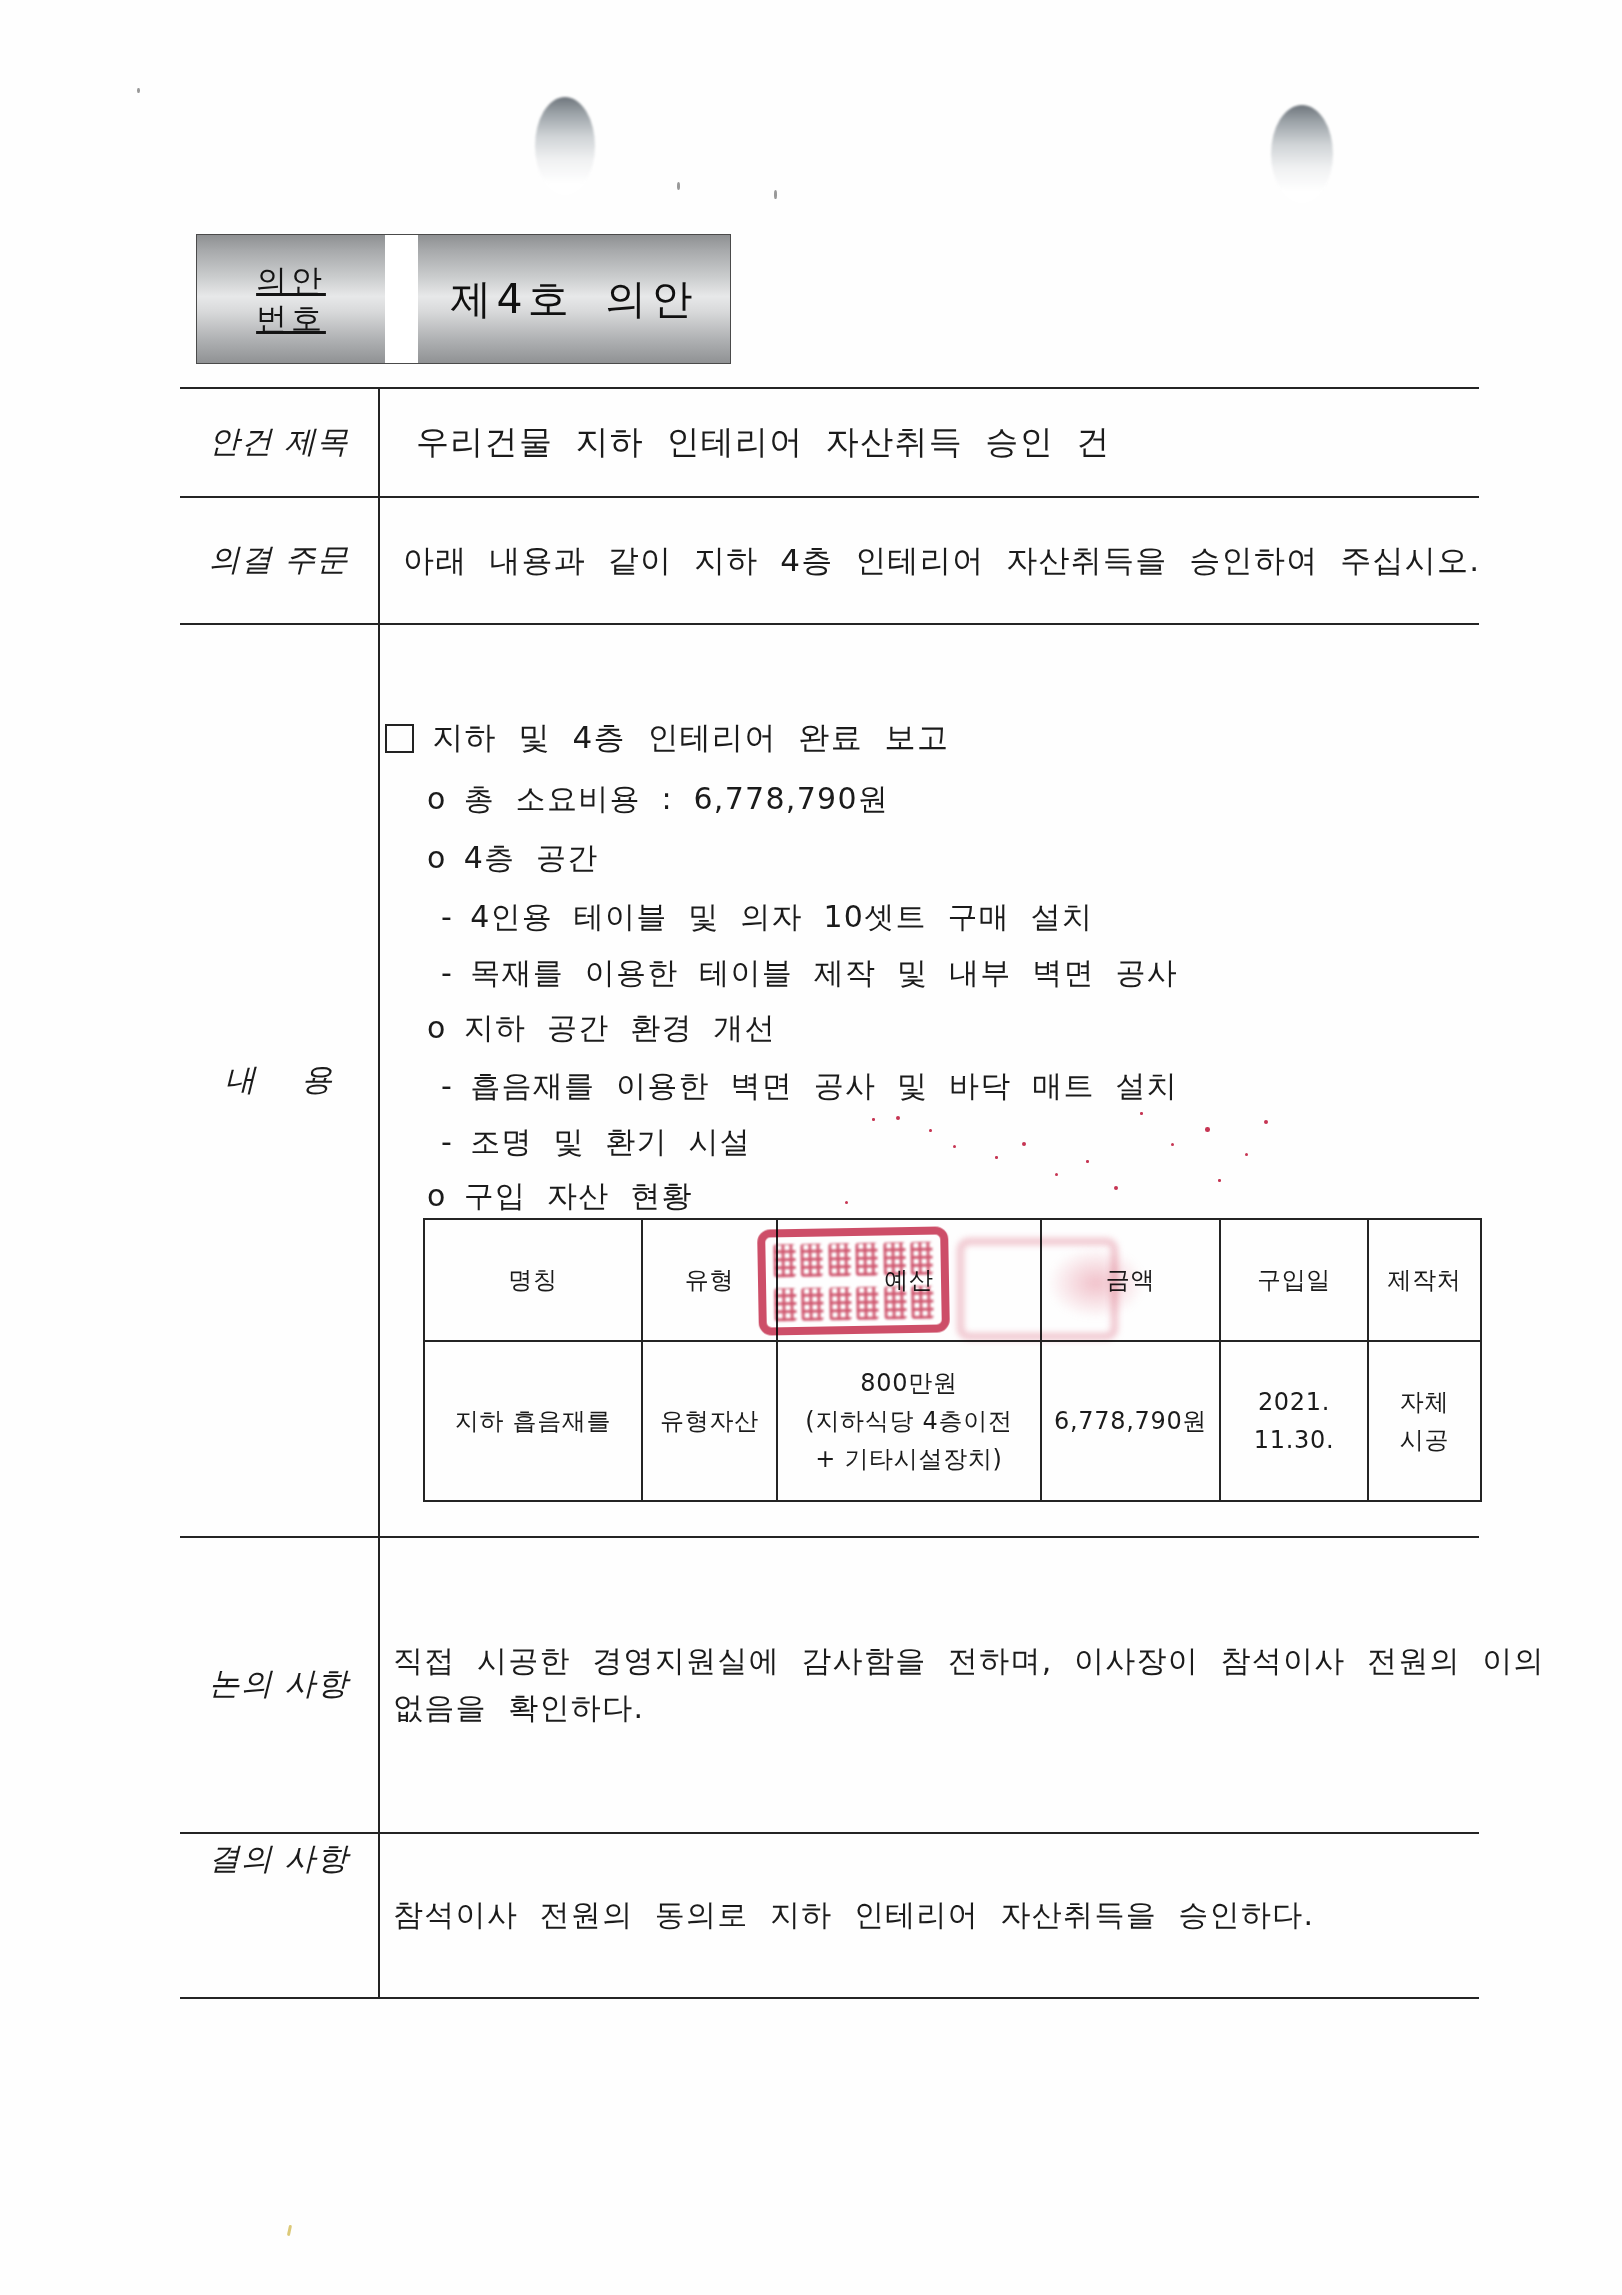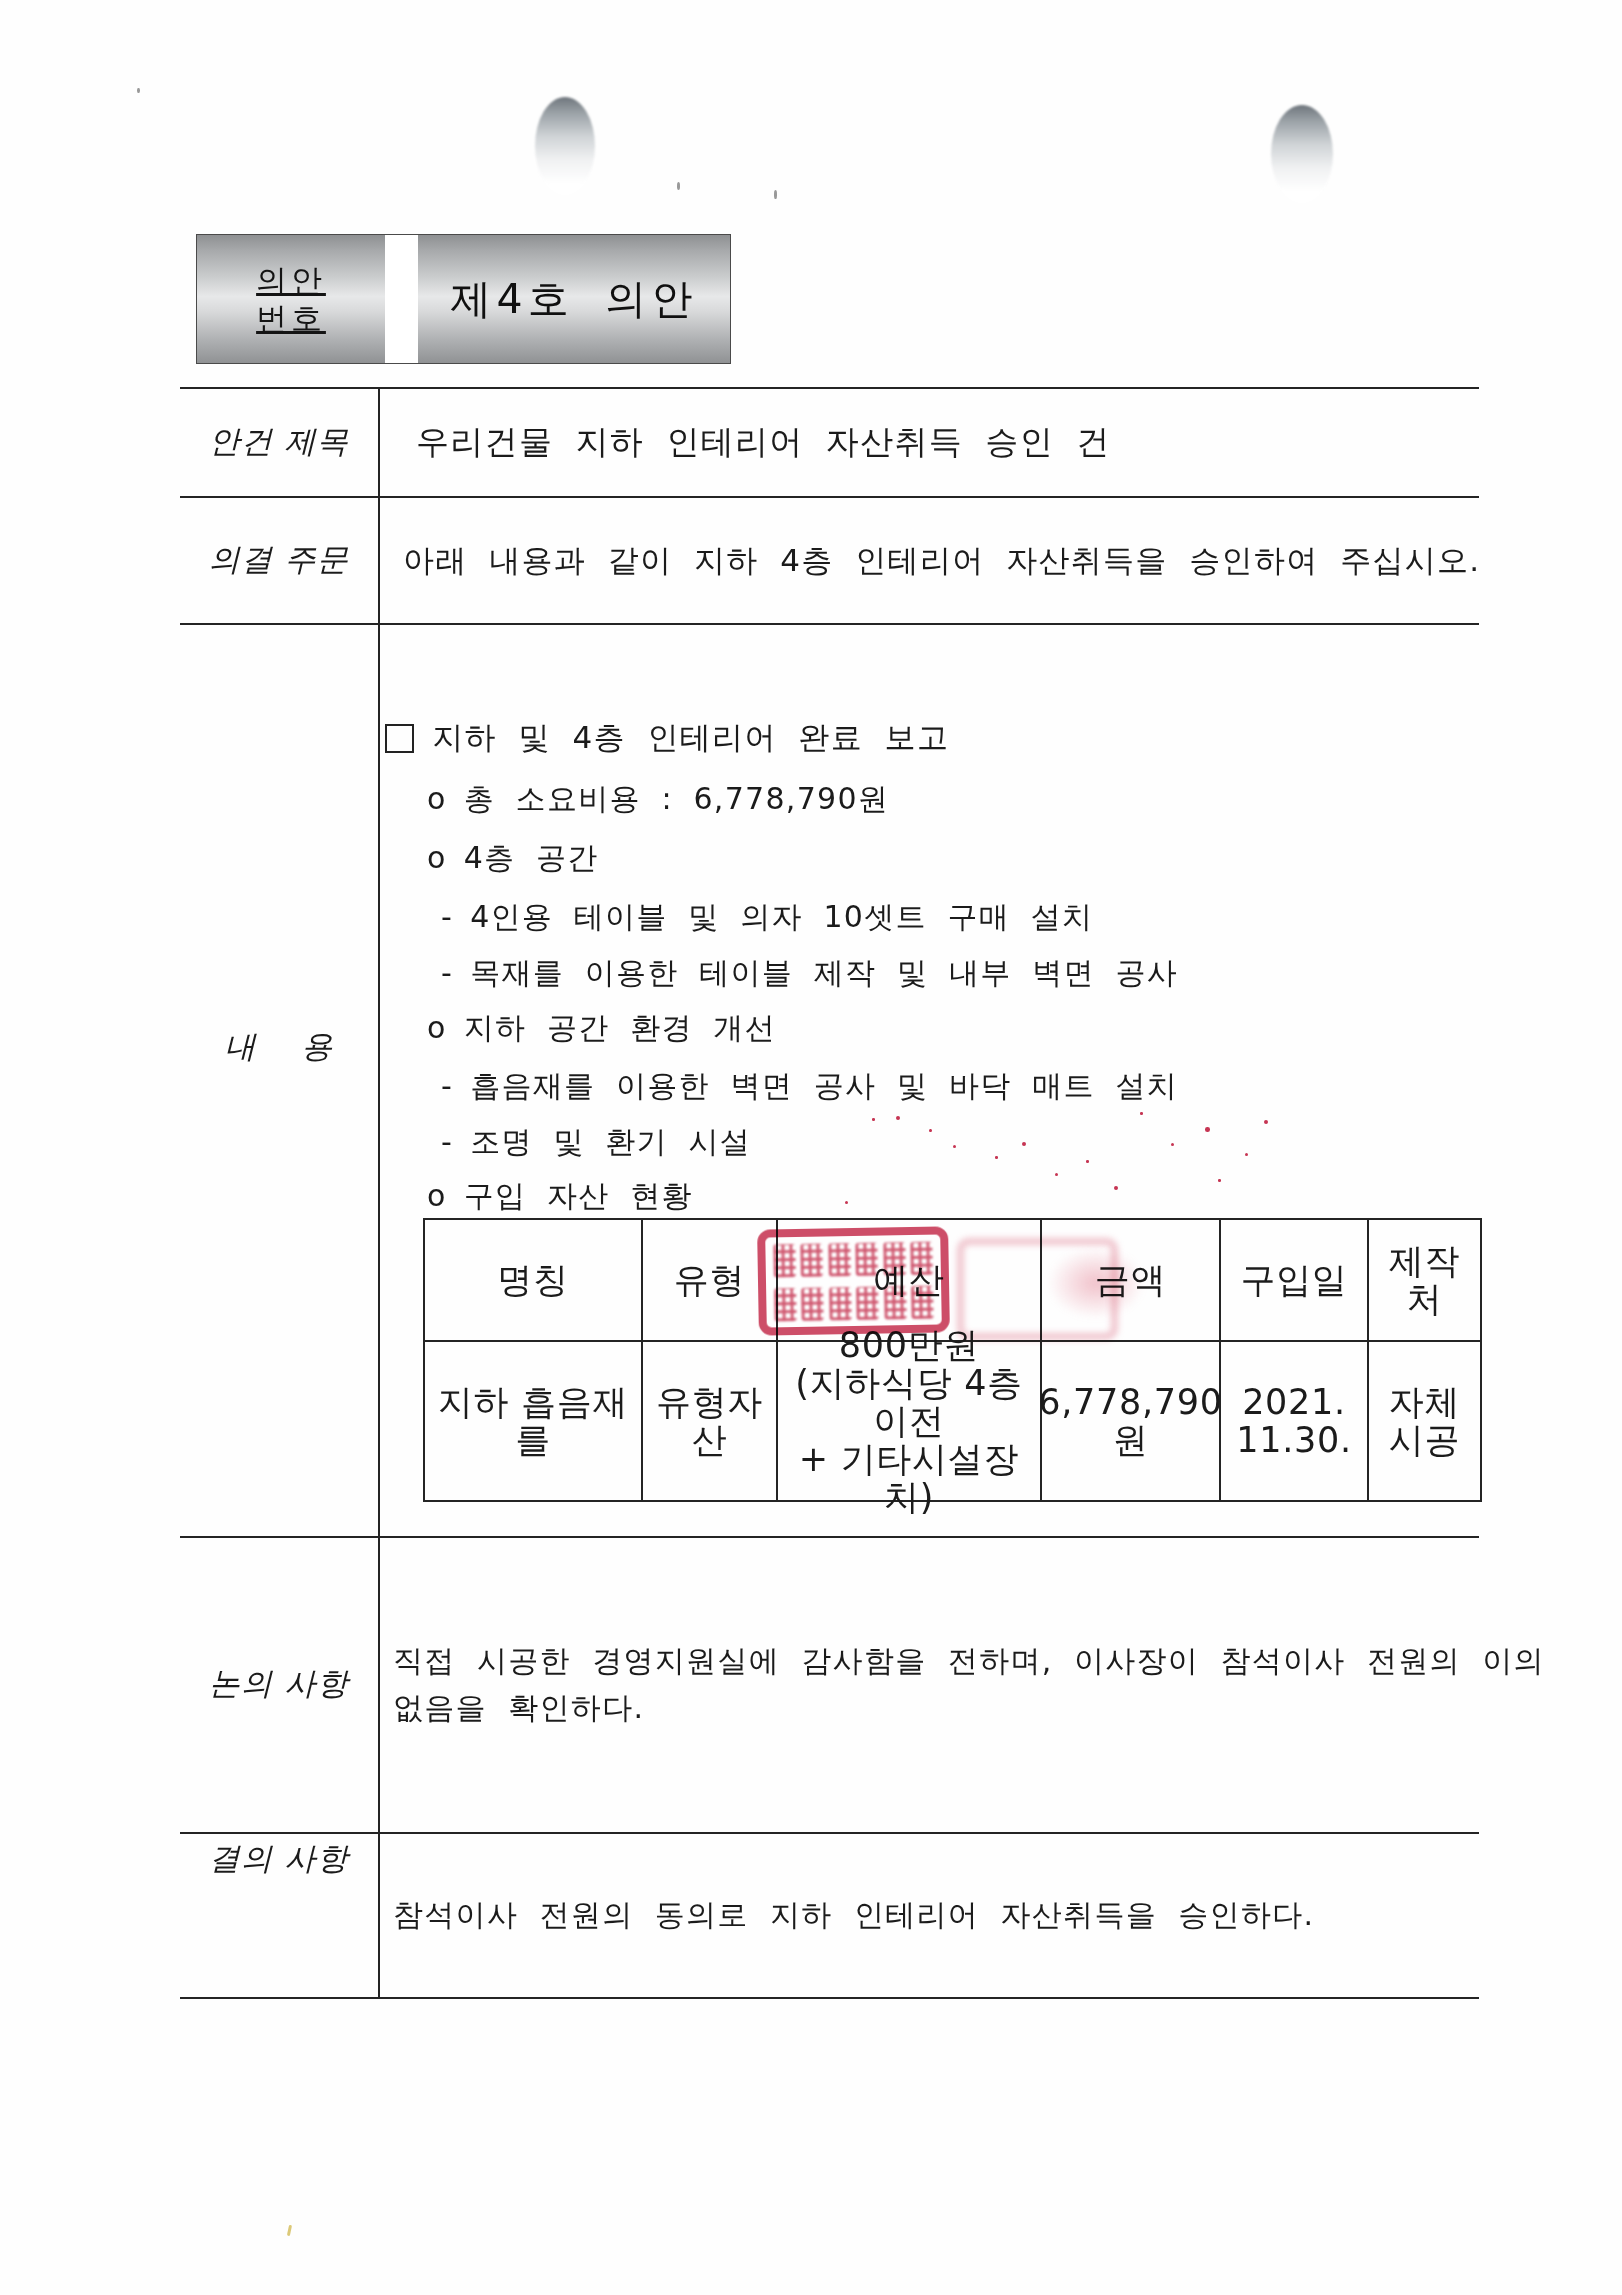--- a/index.html
+++ b/index.html
@@ -38,21 +38,21 @@
     font-size:31px; letter-spacing:1.3px; word-spacing:10.5px;}
   .checkbox{width:25px; height:25px; border:2.6px solid #222; margin-right:18.3px; flex:0 0 auto;}
   .citem{position:absolute; display:flex; align-items:baseline;
     font-size:30px; letter-spacing:1.3px; word-spacing:9.8px; line-height:38px;}
   .citem .marker{margin-right:17px;}
   
   .asset-table{position:absolute; left:423px; top:1218px;
     display:grid; grid-template-columns:218px 135px 264px 179px 148px 111px; grid-template-rows:120px 160px;
     border:2px solid #242424;}
   .acell{border-right:2px solid #242424; display:flex; align-items:center; justify-content:center;
-    text-align:center; font-size:35px; letter-spacing:0.7px; line-height:38px; padding:2.6px;}
+    text-align:center; font-size:24px; letter-spacing:0.7px; line-height:38px; padding:2.6px;}
   .acell.lastcol{border-right:none;}
   .acell.bodyrow{border-top:2px solid #242424;}
   
   .stamp{position:absolute; left:758px; top:1228px; width:191px; height:106px;
     border:8.5px solid rgba(199,53,83,.88); border-radius:13px;
     mix-blend-mode:multiply; transform:rotate(-1deg);
     display:flex; flex-direction:column; justify-content:space-between; padding:6.5px 7.9px; box-sizing:border-box;
     filter:blur(0.3px); z-index:5;}
   .seal-row{display:flex; justify-content:space-between;}
   .seal-ch{width:22px; height:33px; border-radius:3.3px; opacity:.85; filter:blur(1px);
@@ -93,21 +93,21 @@
   <div class="hline" style="top:1832px;"></div>
   <div class="hline" style="top:1997px;"></div>
   <div class="vline"></div>
 
   <div class="rlabel" style="top:387px; height:109px;">안건 제목</div>
   <div class="rcontent" style="left:416px; top:387px; height:109px; font-size:33px;">우리건물 지하 인테리어 자산취득 승인 건</div>
 
   <div class="rlabel" style="top:496px; height:127px;">의결 주문</div>
   <div class="rcontent" style="left:403px; top:496px; height:127px;">아래 내용과 같이 지하 4층 인테리어 자산취득을 승인하여 주십시오.</div>
 
-  <div class="rlabel pre" style="top:590px; height:913px;">내    용</div>
+  <div class="rlabel pre" style="top:623px; height:913px;">내    용</div>
 
   <div class="cheading">
     <span class="checkbox"></span>
     <span>지하 및 4층 인테리어 완료 보고</span>
   </div>
 
   <div class="citem" style="left:427px; top:780px;">
     <span class="marker">o</span>
     <span>총 소요비용 : 6,778,790원</span>
   </div>

